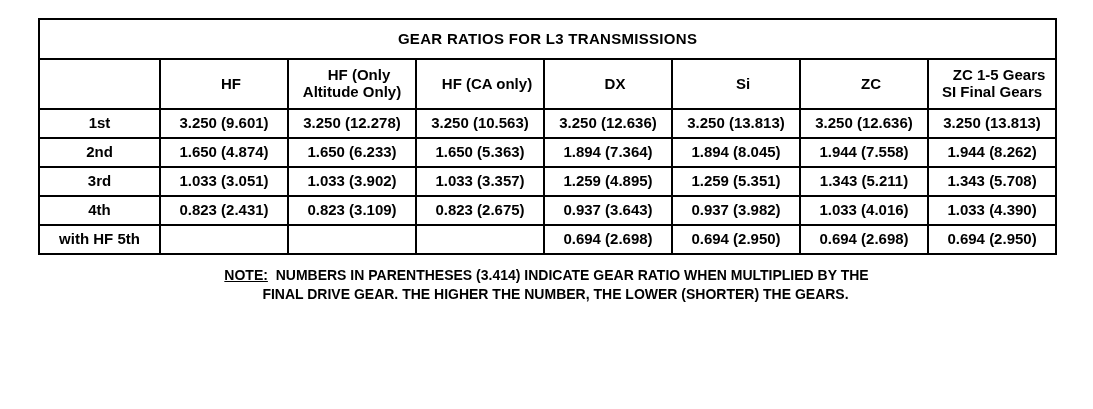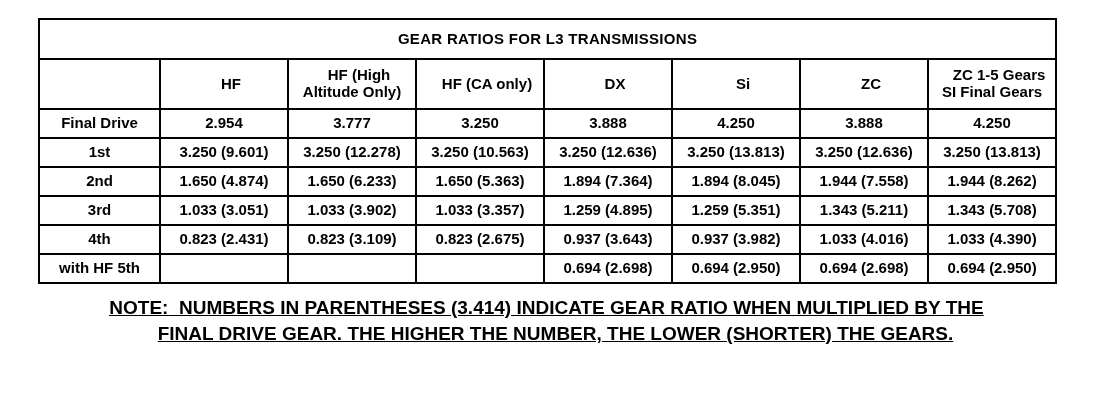--- a/index.html
+++ b/index.html
@@ -59,24 +59,23 @@
     font-size: 15px;
     height: 27px;
     white-space: nowrap;
   }
   .empty { height: 27px; }
   col.c0 { width: 121px; }
   col.cd { width: 128px; }
   .note {
     margin-top: 11px;
     text-align: center;
-    font-size: 19px;
+    font-size: 14px;
     font-weight: bold;
     line-height: 1.38;
-    text-decoration: underline;
   }
   .note .lbl {
     text-decoration: underline;
   }
   .note-line { display: block; }
   .note-line.second { padding-left: 18px; }
 </style>
 </head>
 <body>
 
@@ -98,51 +97,41 @@
         <td class="title-cell" colspan="8">GEAR RATIOS FOR L3 TRANSMISSIONS</td>
       </tr>
       <tr class="head-row">
         <td>
           <span class="l1"></span>
         </td>
         <td>
           <span class="l1">HF</span>
         </td>
         <td>
-          <span class="l1">HF (High</span>
+          <span class="l1">HF (Only</span>
           <span class="l2">Altitude Only)</span>
         </td>
         <td>
           <span class="l1">HF (CA only)</span>
         </td>
         <td>
           <span class="l1">DX</span>
         </td>
         <td>
           <span class="l1">Si</span>
         </td>
         <td>
           <span class="l1">ZC</span>
         </td>
         <td>
           <span class="l1">ZC 1-5 Gears</span>
           <span class="l2">SI Final Gears</span>
         </td>
       </tr>
 
-      <tr>
-        <td class="rowlabel">Final Drive</td>
-        <td class="datacell">2.954</td>
-        <td class="datacell">3.777</td>
-        <td class="datacell">3.250</td>
-        <td class="datacell">3.888</td>
-        <td class="datacell">4.250</td>
-        <td class="datacell">3.888</td>
-        <td class="datacell">4.250</td>
-      </tr>
 
       <tr>
         <td class="rowlabel">1st</td>
         <td class="datacell">3.250 (9.601)</td>
         <td class="datacell">3.250 (12.278)</td>
         <td class="datacell">3.250 (10.563)</td>
         <td class="datacell">3.250 (12.636)</td>
         <td class="datacell">3.250 (13.813)</td>
         <td class="datacell">3.250 (12.636)</td>
         <td class="datacell">3.250 (13.813)</td>

